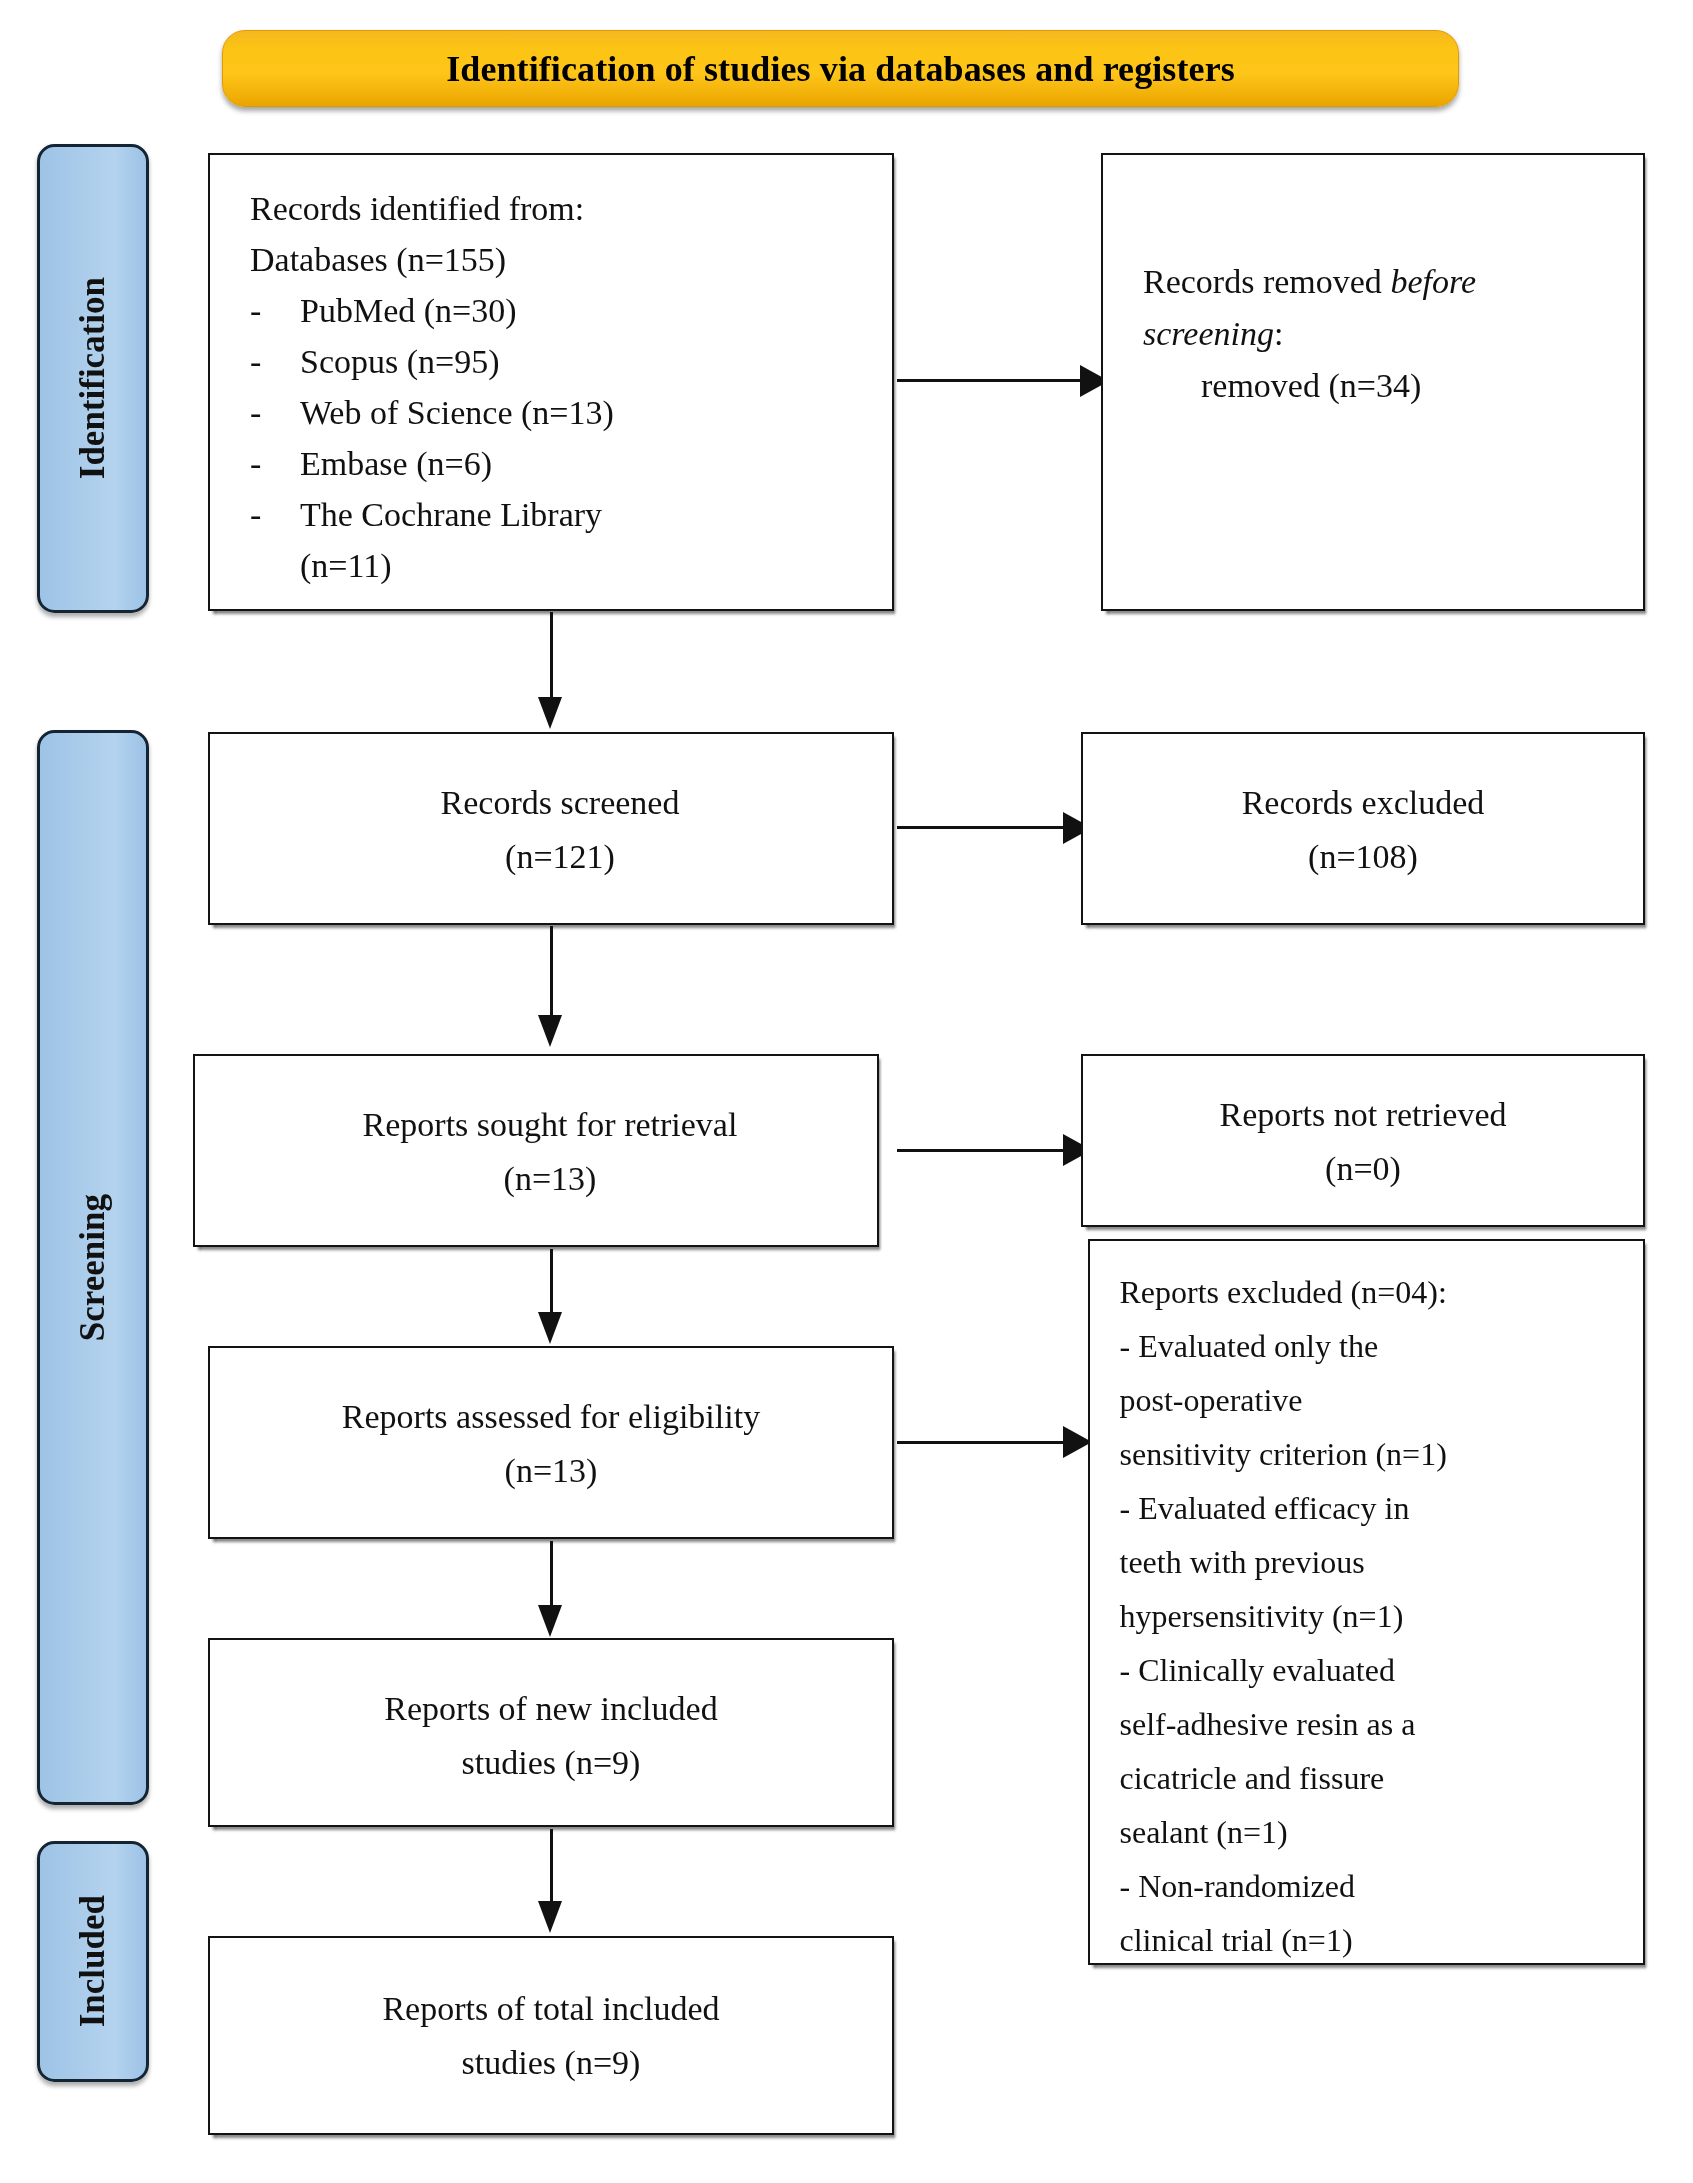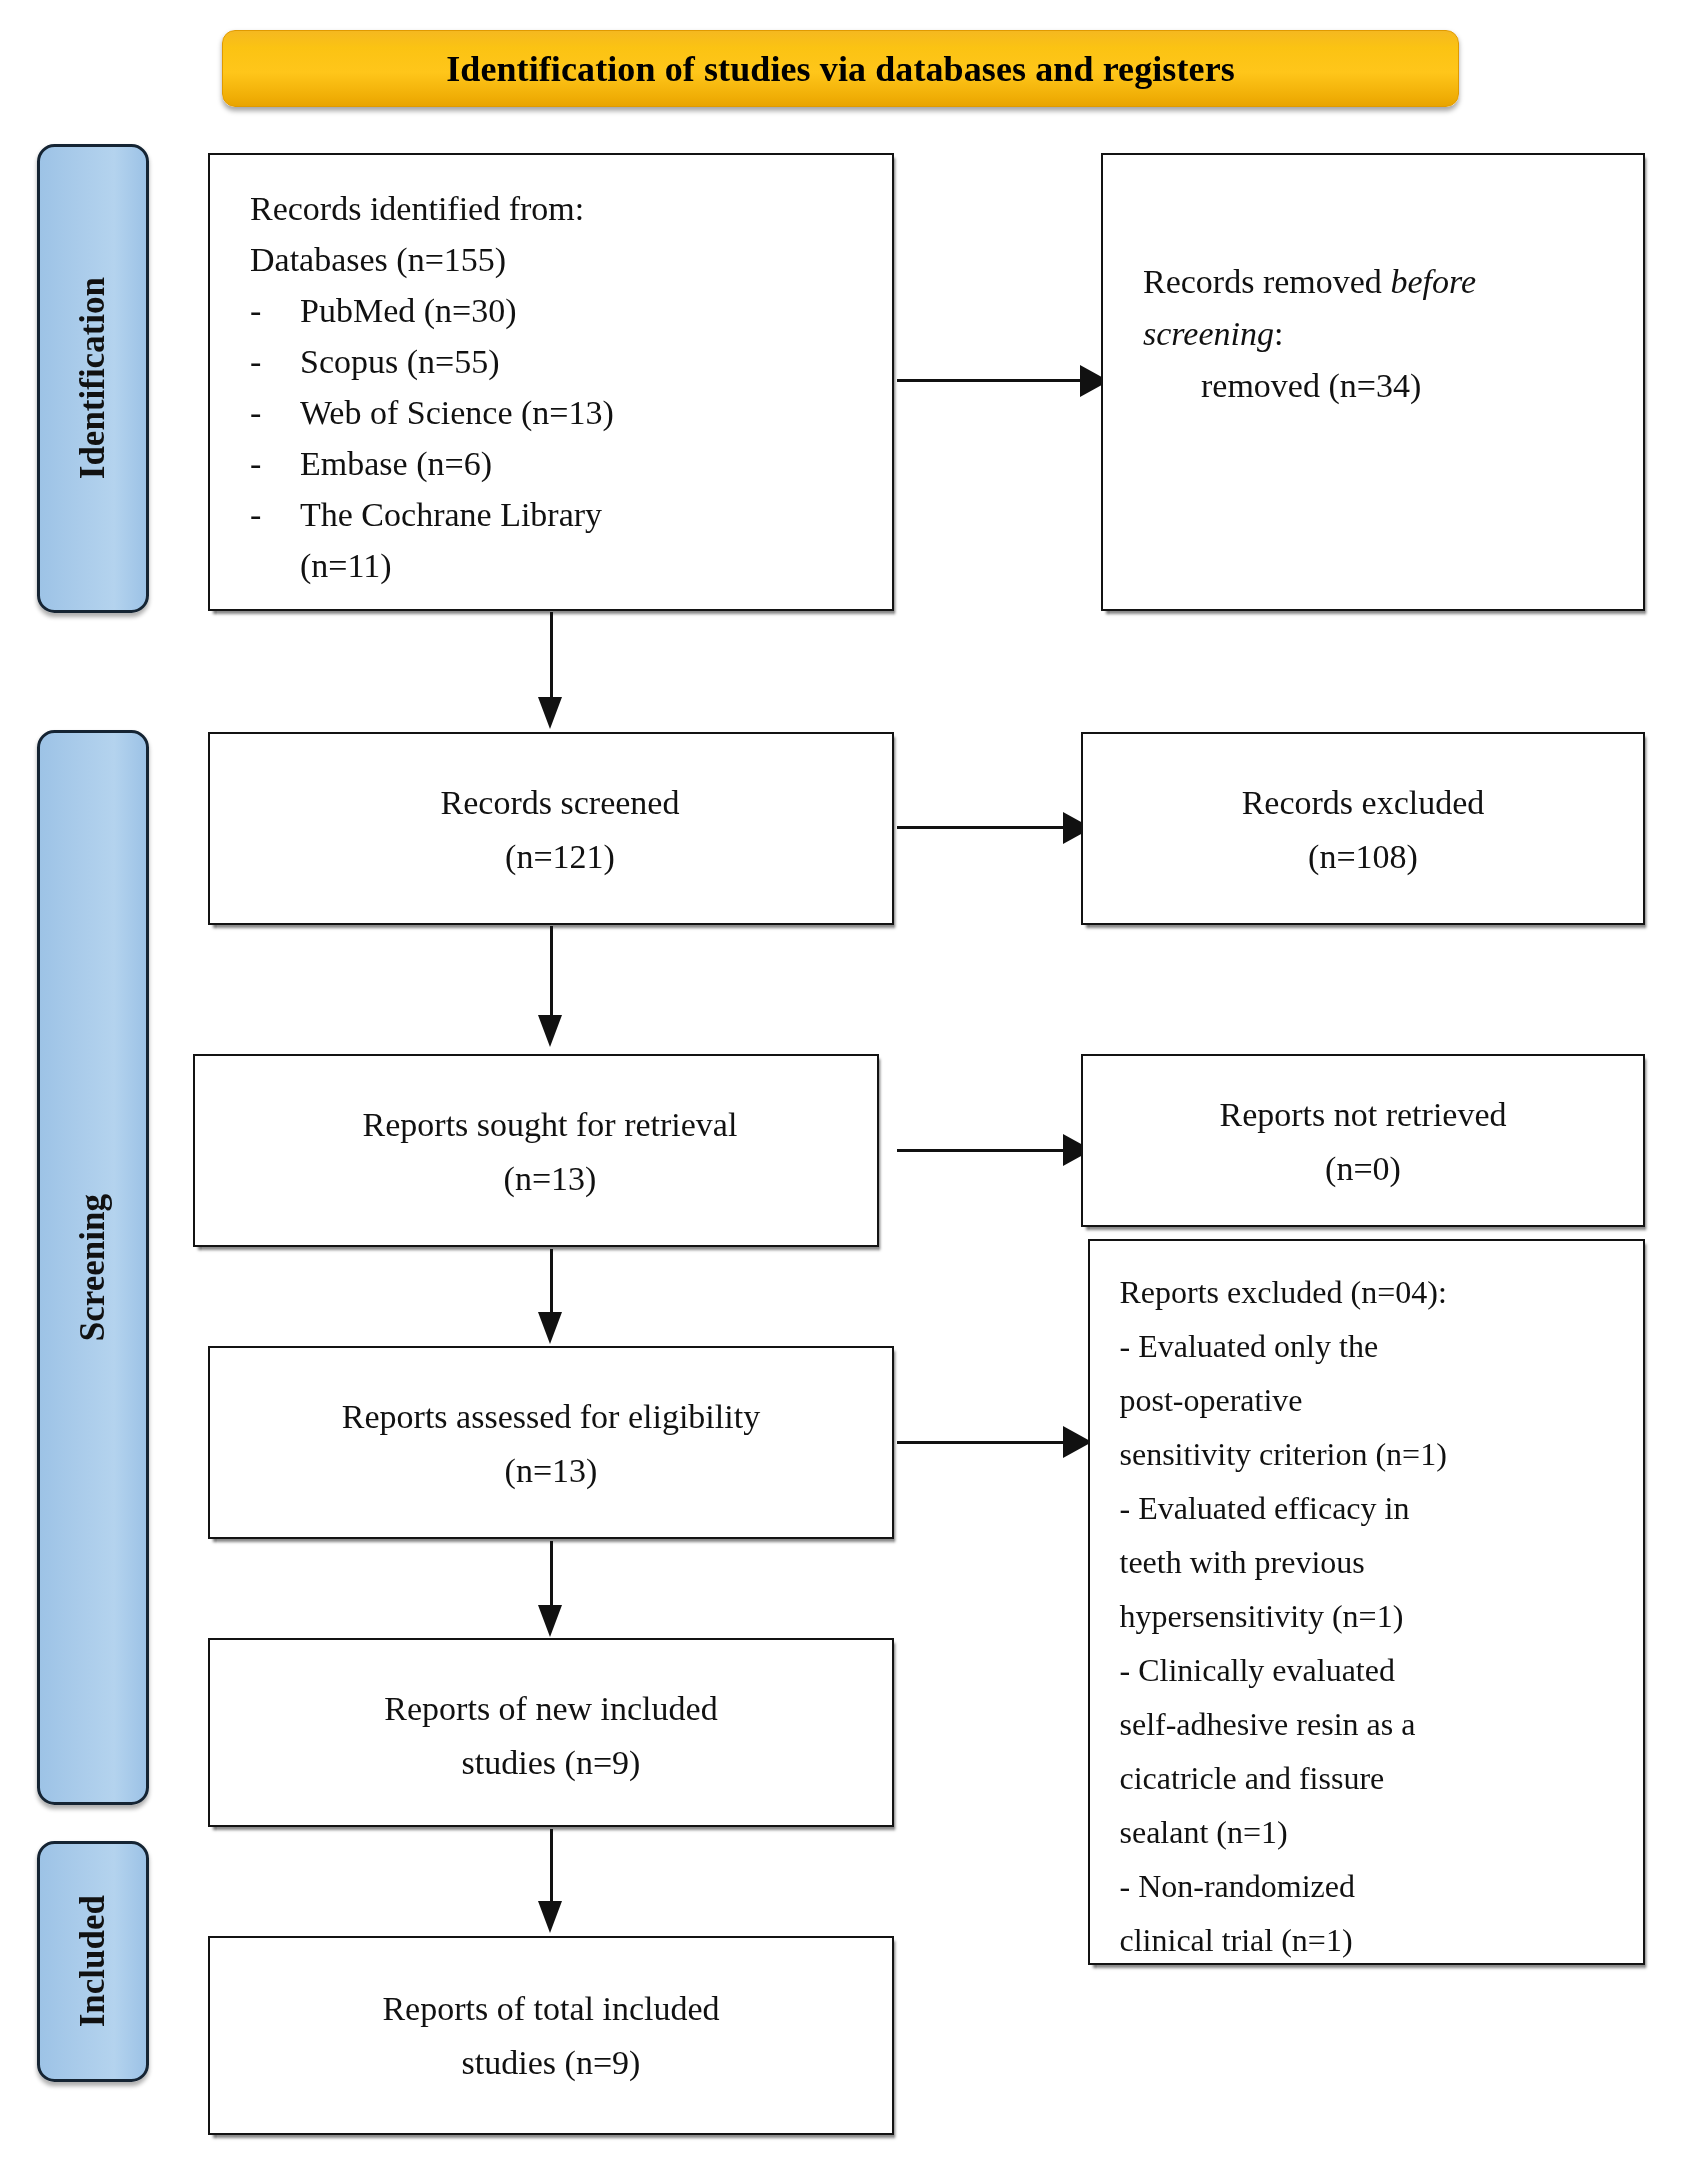--- a/index.html
+++ b/index.html
@@ -4,21 +4,21 @@
 <style>
   html,body{margin:0;padding:0;background:#fff;}
   body{font-family:"Liberation Serif", serif;}
   #root{position:relative;width:1693px;height:2183px;background:#fff;overflow:hidden;}
 
   
   .banner{
     position:absolute;
     background:linear-gradient(to bottom,#F5B820 0%,#FBC313 22%,#FFC61A 55%,#F0AE06 88%,#E8A400 100%);
     border:1.3px solid #E09A00;
-    border-radius:13px;
+    border-radius:23px;
     box-shadow:0 3.4px 5.4px rgba(0,0,0,.35);
     display:flex;align-items:center;justify-content:center;
     text-align:center;
     font-weight:bold;
     color:#000;
     letter-spacing:0.1px;
   }
 
   
   .rail{
@@ -102,21 +102,21 @@
       <div class="lines left" style="left:40px;right:16px;top:28px;font-size:34px;line-height:51px;">
         <div class="ln">Records identified from:</div>
         <div class="ln">Databases (n=155)</div>
 
         <div class="bullet">
           <span class="dash">-</span>
           <span class="txt">PubMed (n=30)</span>
         </div>
         <div class="bullet">
           <span class="dash">-</span>
-          <span class="txt">Scopus (n=55)</span>
+          <span class="txt">Scopus (n=95)</span>
         </div>
         <div class="bullet">
           <span class="dash">-</span>
           <span class="txt">Web of Science (n=13)</span>
         </div>
         <div class="bullet">
           <span class="dash">-</span>
           <span class="txt">Embase (n=6)</span>
         </div>
         <div class="bullet">

